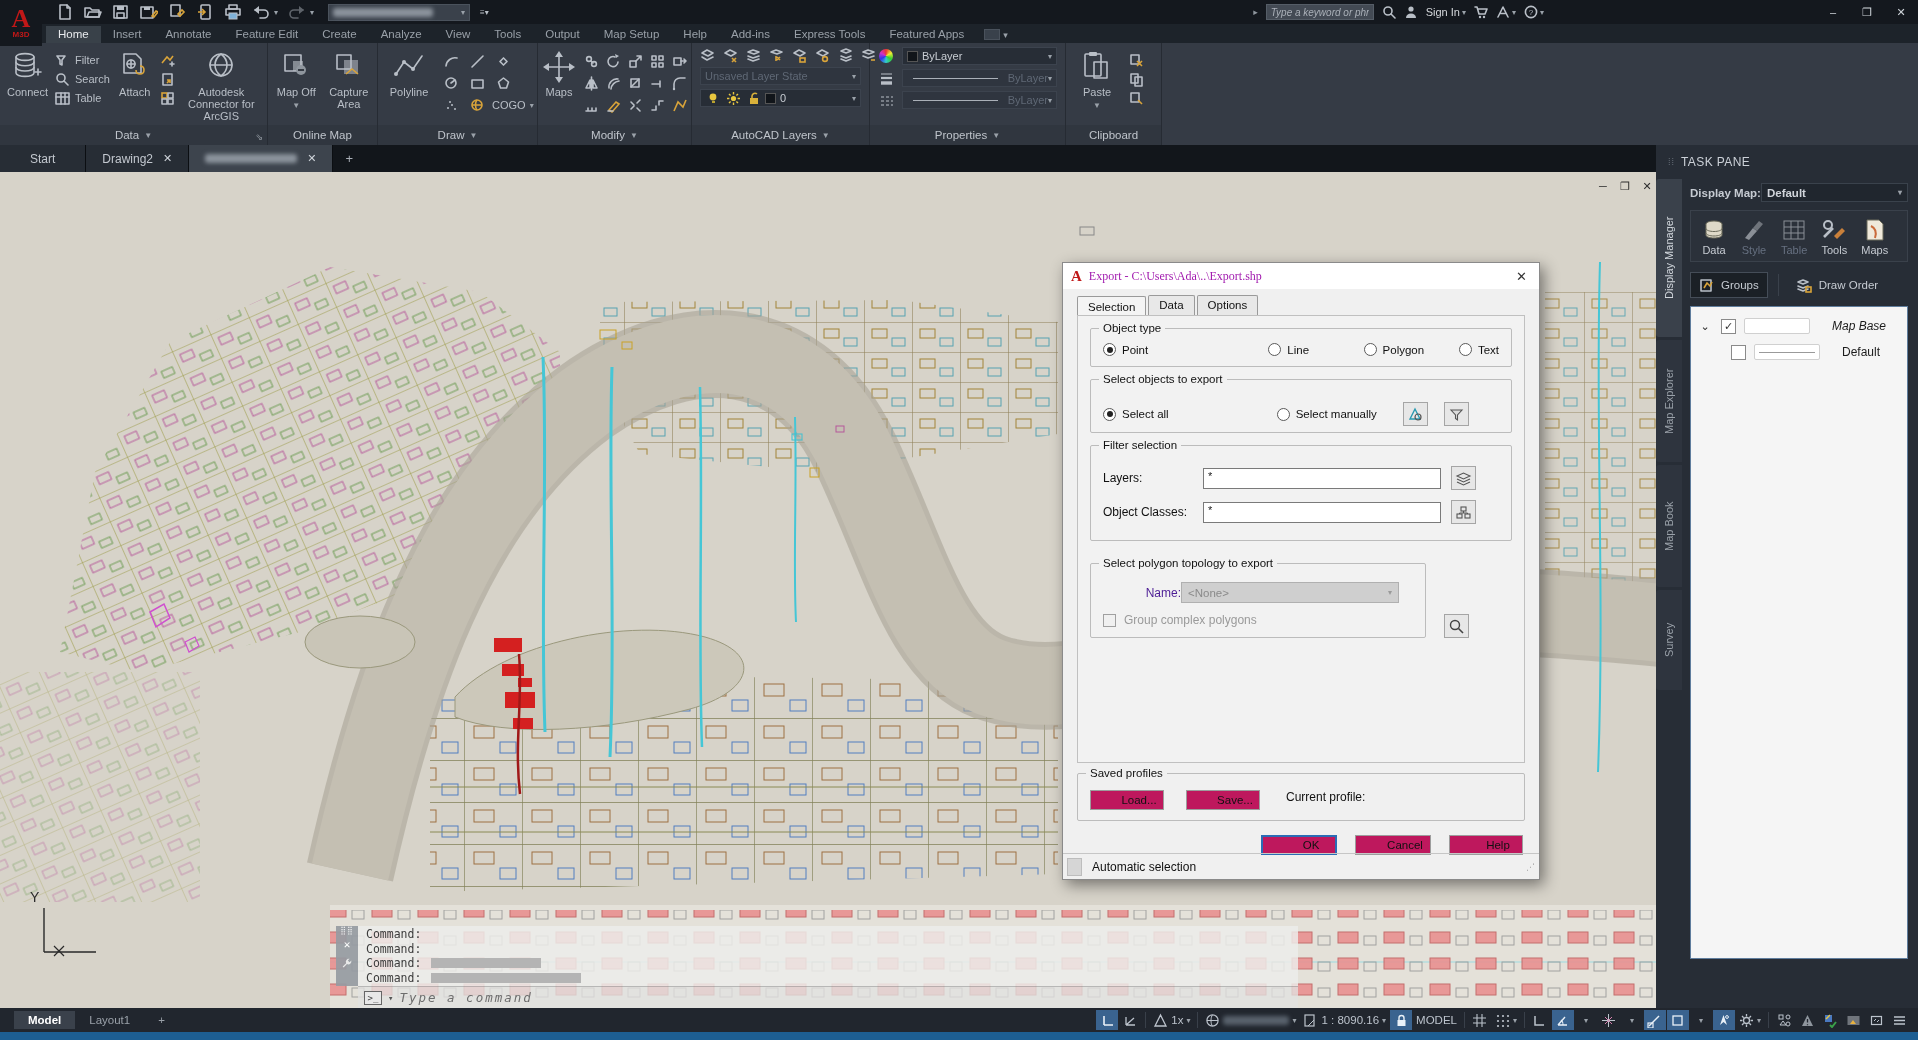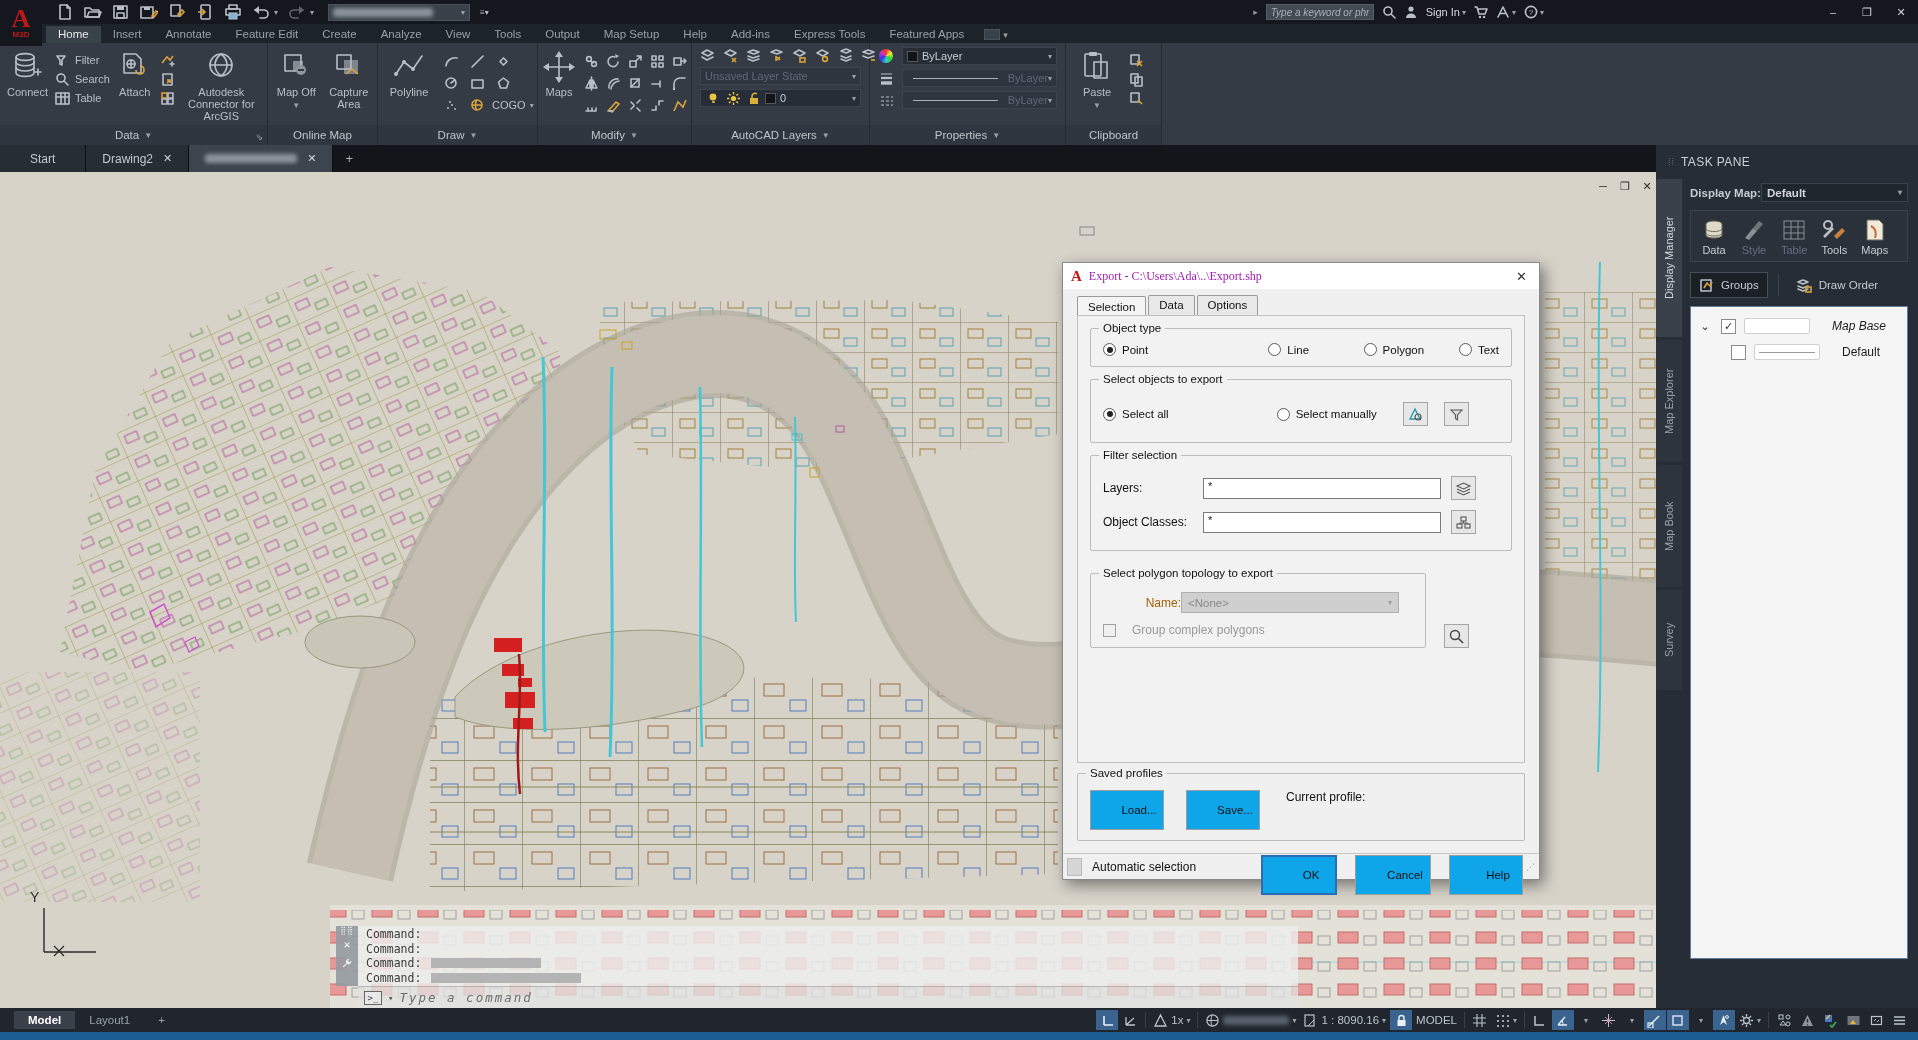--- a/index.html
+++ b/index.html
@@ -99,21 +99,21 @@
   .grp { border:1px solid #bcbcbc; border-radius:2px; position:relative; padding:14px 12px 10px; margin-bottom:12px; }
   .grp-legend { position:absolute; top:-7px; left:8px; background:#f2f2f2; padding:0 4px; font-size:11.5px; }
   .radio-row { display:flex; align-items:center; }
   .radio { display:inline-flex; align-items:center; gap:6px; font-size:11.5px; }
   .rdot { width:13px; height:13px; border:1px solid #5a5a5a; border-radius:50%; background:#fff; display:inline-flex; align-items:center; justify-content:center; }
   .rdot.sel::after { content:""; width:6px; height:6px; border-radius:50%; background:#222; }
   .cbox { width:13px; height:13px; border:1px solid #a0a0a0; background:#f0f0f0; display:inline-block; }
   .tb { height:21px; background:#fff; border:1px solid #7a7a7a; font-size:11px; padding:1px 4px; color:#222; }
   .ibtn { width:25px; height:24px; border:1px solid #a5a5a5; background:#e7e7e7; display:inline-flex; align-items:center; justify-content:center; }
   .ibtn svg { width:17px; height:17px; }
-  .btn { height:40px; border:1px solid #9d9d9d; background:#0ea5e9; font-size:11.5px; display:inline-flex; align-items:center; justify-content:center; font-family:"Liberation Sans",sans-serif;padding-left:24px; }
+  .btn { height:20px; border:1px solid #9d9d9d; background:#be185d; font-size:11.5px; display:inline-flex; align-items:center; justify-content:center; font-family:"Liberation Sans",sans-serif;padding-left:24px; }
   .btn.default { border:2px solid #2b6cb5; }
   .dcombo { height:21px; background:#cfcfcf; border:1px solid #b0b0b0; color:#8a8a8a; font-size:11.5px;
             display:flex; align-items:center; justify-content:space-between; padding:0 6px; }
   .dis { color:#9a9a9a; }
   #dlg-btnrow { display:flex; justify-content:flex-end; gap:18px; margin:14px 16px 0; }
   #dlg-status { position:absolute; left:0; bottom:0; width:100%; height:26px; border-top:1px solid #c6c6c6;
                 display:flex; align-items:center; gap:10px; padding:0 4px; }
   #dlg-status .gripbox { width:15px; height:18px; background:#d6d6d6; border:1px solid #bdbdbd; }
   #dlg-status .rs { margin-left:auto; color:#9a9a9a; font-size:9px; }
 
@@ -987,21 +987,21 @@
         <span class="radio" style="width:96px">
             <span class="rdot"></span>
             <span>Polygon</span>
           </span>
         <span class="radio">
             <span class="rdot"></span>
             <span>Text</span>
           </span>
       </div>
     </div>
-    <div class="grp" style="padding-bottom:16px">
+    <div class="grp" style="padding-bottom:6px">
       <span class="grp-legend">Select objects to export</span>
       <div class="radio-row" style="margin-top:8px">
         <span class="radio">
             <span class="rdot sel"></span>
             <span>Select all</span>
           </span>
         <span class="radio" style="margin-left:108px">
             <span class="rdot"></span>
             <span>Select manually</span>
           </span>
@@ -1040,27 +1040,27 @@
               <rect x="10" y="10" width="5" height="4" fill="none" stroke="#555" stroke-width="1.1"></rect>
               <path d="M8.5 7v2M4.5 10V9h8v1" fill="none" stroke="#555" stroke-width="1"></path>
             </svg>
           </span>
       </div>
     </div>
     <div style="display:flex; align-items:flex-end; gap:18px; margin-top:22px;text-align:right;">
       <div class="grp" style="flex:0 0 336px; margin-bottom:0">
         <span class="grp-legend">Select polygon topology to export</span>
         <div style="display:flex;align-items:center;margin-top:4px">
-          <span class="dis" style="width:78px;color:#a16207">Name:</span>
+          <span class="dis" style="width:78px;color:#4c1d95">Name:</span>
           <div class="dcombo" style="width:218px">
             <span>&lt;None&gt;</span>
               <span class="dd" style="color:#9a9a9a">▾</span>
           </div>
         </div>
-        <div style="display:flex;align-items:center;gap:16px;margin-top:10px">
+        <div style="display:flex;align-items:center;gap:8px;margin-top:10px">
           <span class="cbox"></span>
           <span class="dis">Group complex polygons</span>
         </div>
       </div>
       <span class="ibtn">
           <svg viewBox="0 0 17 17">
             <circle cx="7" cy="7" r="4.5" fill="none" stroke="#444" stroke-width="1.4"></circle>
             <path d="M10.5 10.5L15 15" stroke="#444" stroke-width="1.6"></path>
           </svg>
         </span>

